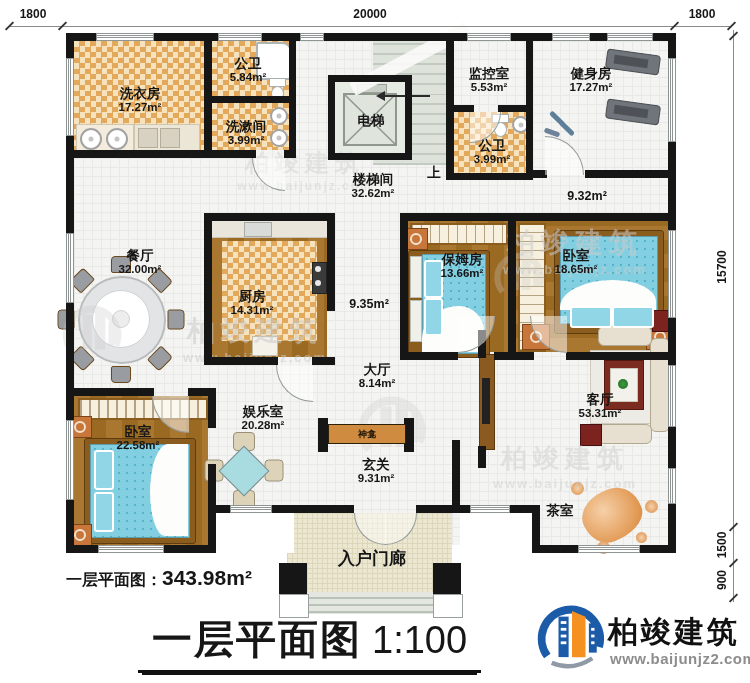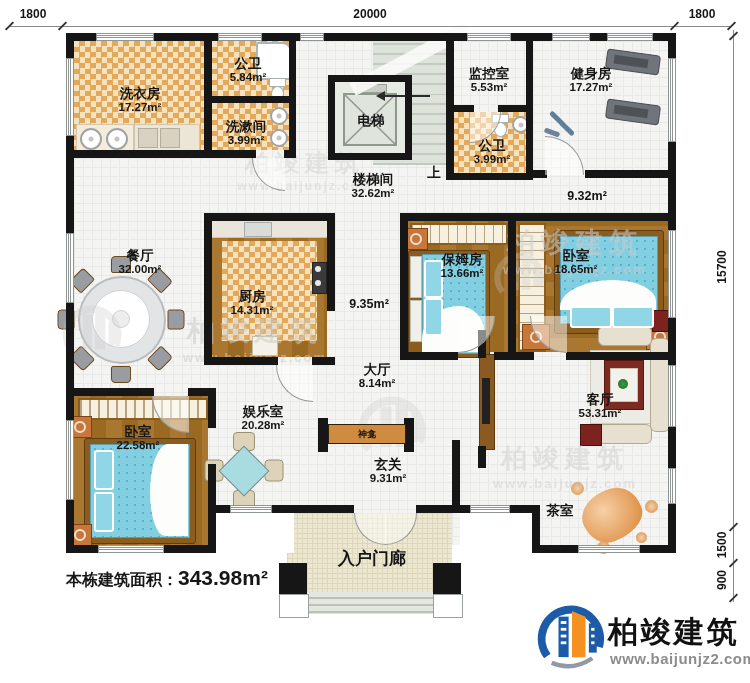--- a/index.html
+++ b/index.html
@@ -343,21 +343,21 @@
       <span class="rarea">18.65m²</span>
     </div>
   <div class="rlabel" style="left:377px;top:376px;">
       <span class="rname">大厅</span>
       <span class="rarea">8.14m²</span>
     </div>
   <div class="rlabel" style="left:263px;top:418px;">
       <span class="rname">娱乐室</span>
       <span class="rarea">20.28m²</span>
     </div>
-  <div class="rlabel" style="left:388px;top:471px;">
+  <div class="rlabel" style="left:376px;top:471px;">
       <span class="rname">玄关</span>
       <span class="rarea">9.31m²</span>
     </div>
   <div class="rlabel" style="left:559px;top:406px;margin-left:41px;">
       <span class="rname">客厅</span>
       <span class="rarea">53.31m²</span>
     </div>
   <div class="rlabel" style="left:560px;top:510px;"><span class="single">茶室</span></div>
   <div class="rlabel" style="left:138px;top:438px;">
       <span class="rname">卧室</span>
@@ -395,23 +395,27 @@
       <rect x="47" y="21" width="6" height="23" fill="#c9c9c9"></rect>
   </svg>
   <svg class="abs" style="left:492px;top:248px;opacity:.3;z-index:15;" width="56" height="56" viewBox="0 0 64 64">
     <path d="M12 50 A25 25 0 1 1 54 44" fill="none" stroke="#c9c9c9" stroke-width="7"></path>
     <rect x="22" y="14" width="9" height="34" fill="#c9c9c9"></rect>
       <polygon points="34,10 44,15 44,48 34,48" fill="#c9c9c9"></polygon>
       <rect x="47" y="21" width="6" height="23" fill="#c9c9c9"></rect>
   </svg>
 
   <div class="ftxt" style="left:66px;top:566px;font-size:16px;">
-    <span>本栋建筑面积：</span><span style="font-size:21px;">343.98m²</span>
+    <span>一层平面图：</span><span style="font-size:21px;">343.98m²</span>
   </div>
 
+  <div class="title-row">
+    <span class="title-main">一层平面图</span>
+    <span class="title-scale">1:100</span>
+  </div>
 
 
   <svg class="abs" style="left:536px;top:602px;z-index:31;" width="72" height="72" viewBox="0 0 64 64">
     <path d="M10 48 A26 26 0 1 1 56 40" fill="none" stroke="#1c5ba8" stroke-width="7"></path>
     <path d="M14 54 Q32 62 50 50" fill="none" stroke="#8f9aa6" stroke-width="4"></path>
     <rect x="20" y="13" width="9" height="36" fill="#1c5ba8"></rect>
     <rect x="22" y="17" width="5" height="2.5" fill="#fff"></rect>
       <rect x="22" y="23" width="5" height="2.5" fill="#fff"></rect>
       <rect x="22" y="29" width="5" height="2.5" fill="#fff"></rect>
       <rect x="22" y="35" width="5" height="2.5" fill="#fff"></rect>

